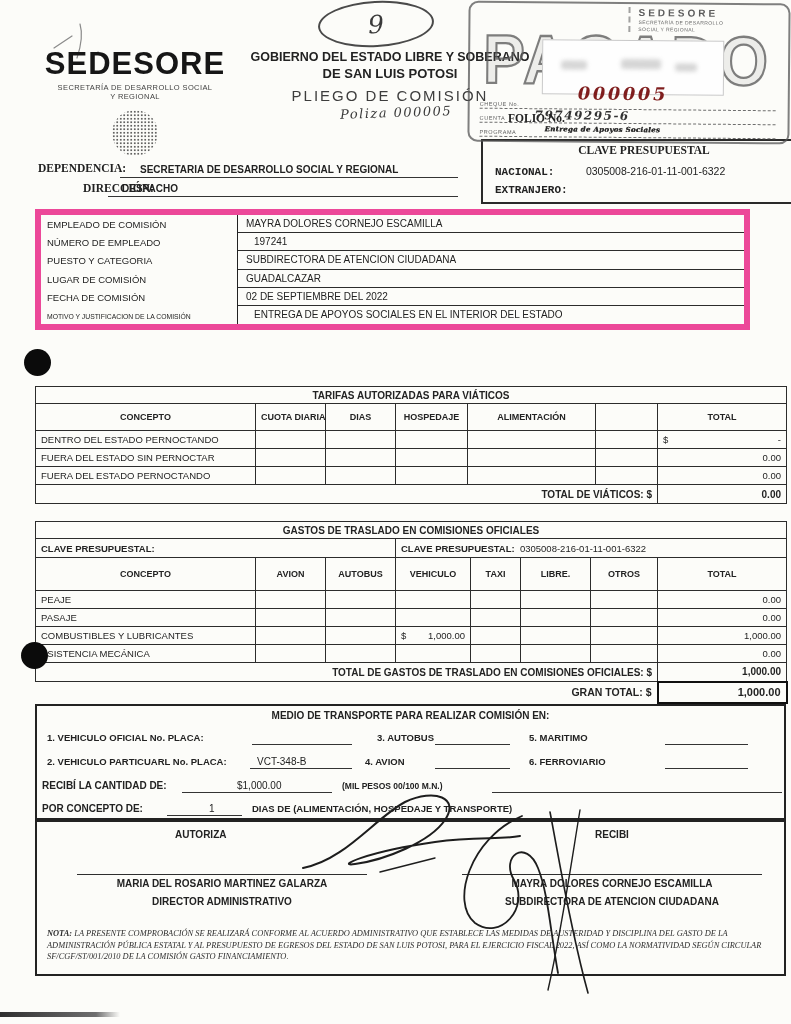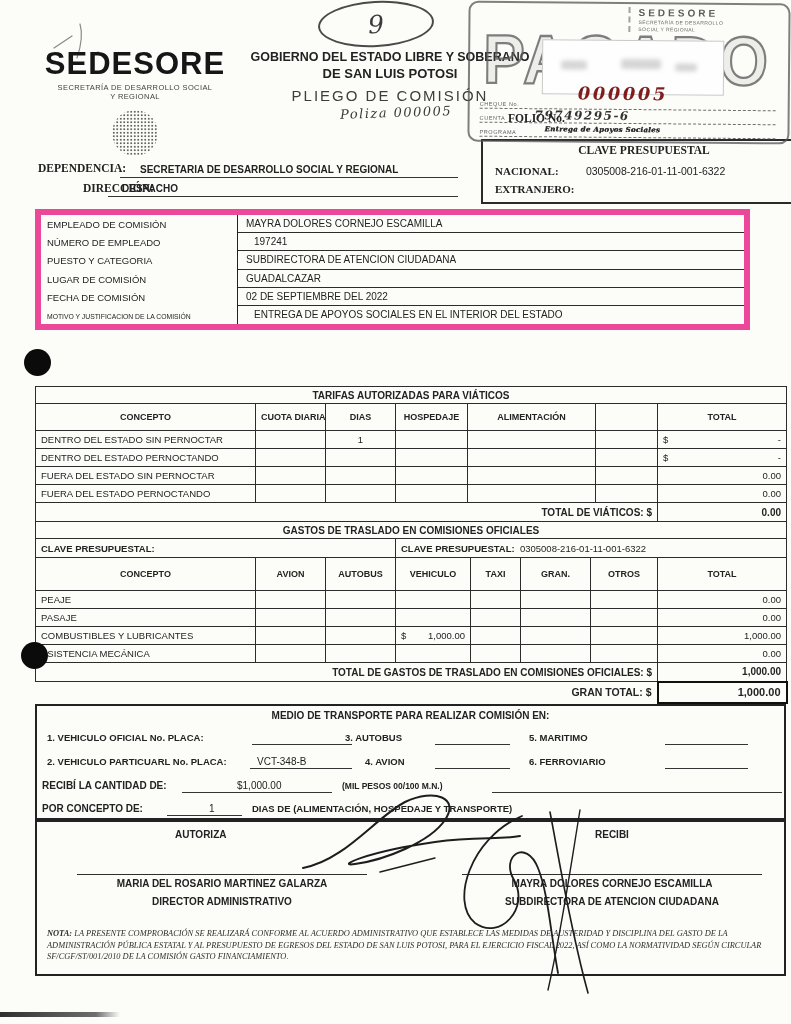--- a/index.html
+++ b/index.html
@@ -46,21 +46,21 @@
   .stamp-line { position:relative; height:13px; border-bottom:1.5px dashed #6e6e6e; letter-spacing:.6px; }
   .stamp-line .lbl { position:absolute; left:0; bottom:1px; }
   .sv-cheque { position:absolute; left:98px; top:-13px; font-size:18px; font-weight:bold; letter-spacing:2.5px; color:#7f1d1d; z-index:2; }
   .sv-cuenta { position:absolute; left:55px; top:-1px; font-size:12px; font-weight:bold; letter-spacing:1.5px; color:#333; }
   .sv-prog   { position:absolute; left:65px; top:1px; font-size:7px; font-weight:bold; letter-spacing:.3px; color:#2d2d2d; text-shadow:.4px 0 0 #2d2d2d; }
 
   
   .clavebox { left:481px; top:139px; width:322px; height:61px; border:2px solid #2a2a2a; }
   .clave-title { text-align:center; font-size:11.5px; margin-top:3px; }
   .clave-row { position:absolute; left:12px; font-size:10.5px; }
-  .clave-row .lab { display:inline-block; width:88px; font-family:Liberation Serif, serif; font-weight:bold; font-size:11px; }
+  .clave-row .lab { display:inline-block; width:88px; font-family:Liberation Mono, monospace; font-weight:bold; font-size:11px; }
 
   
   .dep-label { font-size:11.5px; }
   .dep-value { font-size:10px; font-weight:bold; }
 
   
   .emp { left:35px; top:209px; width:715px; height:121px; border:6px solid #ec4899;
     display:flex; flex-direction:column; box-sizing:border-box; }
   .emp-row { flex:1; display:flex; }
   .emp-label { width:197px; border-right:1.5px solid #222; font-size:9.5px; padding:4px 0 0 6px; box-sizing:border-box; }
@@ -219,34 +219,20 @@
     <tr class="t-head" style="height:27px;">
       <th>CONCEPTO</th>
       <th>CUOTA DIARIA</th>
       <th>DIAS</th>
       <th>HOSPEDAJE</th>
       <th>ALIMENTACIÓN</th>
       <th></th>
       <th>TOTAL</th>
     </tr>
     <tr class="t-row">
-      <td>DENTRO DEL ESTADO SIN PERNOCTAR</td>
-      <td></td>
-      <td style="text-align:center;">1</td>
-      <td></td>
-          <td></td>
-          <td></td>
-      <td>
-            <span class="money">
-              <span>$</span>
-              <span>-</span>
-            </span>
-          </td>
-    </tr>
-    <tr class="t-row">
       <td>DENTRO DEL ESTADO PERNOCTANDO</td>
       <td></td>
           <td></td>
           <td></td>
           <td></td>
           <td></td>
       <td>
             <span class="money">
               <span>$</span>
               <span>-</span>
@@ -296,21 +282,21 @@
     <tr style="height:19px;">
       <td colspan="3" class="clave-cell-label">CLAVE PRESUPUESTAL:</td>
       <td colspan="5"><span class="clave-cell-label">CLAVE PRESUPUESTAL:</span>&nbsp;&nbsp;<span>0305008-216-01-11-001-6322</span></td>
     </tr>
     <tr class="t-head" style="height:33px;">
       <th>CONCEPTO</th>
       <th>AVION</th>
       <th>AUTOBUS</th>
       <th>VEHICULO</th>
       <th>TAXI</th>
-      <th>GRAN.</th>
+      <th>LIBRE.</th>
       <th>OTROS</th>
       <th>TOTAL</th>
     </tr>
     <tr class="t-row">
       <td>PEAJE</td>
       <td></td>
           <td></td>
           <td></td>
           <td></td>
           <td></td>
@@ -360,21 +346,21 @@
       <td class="lab-right" colspan="7" style="border-left:none;border-bottom:none;font-size:10.5px;">GRAN TOTAL: $</td>
       <td class="num heavy">1,000.00</td>
     </tr>
   </tbody>
     </table>
 
   <div class="abs trans">
     <div class="title">MEDIO DE TRANSPORTE PARA REALIZAR COMISIÓN EN:</div>
     <div class="t-item" style="left:10px;top:26px;">1. VEHICULO OFICIAL No. PLACA:</div>
     <div class="uline" style="left:215px;top:24px;width:100px;height:14px;"></div>
-    <div class="t-item" style="left:308px;top:26px;">3. AUTOBUS</div>
+    <div class="t-item" style="left:340px;top:26px;">3. AUTOBUS</div>
     <div class="uline" style="left:398px;top:24px;width:75px;height:14px;"></div>
     <div class="t-item" style="left:492px;top:26px;">5. MARITIMO</div>
     <div class="uline" style="left:628px;top:24px;width:83px;height:14px;"></div>
 
     <div class="t-item" style="left:10px;top:50px;">2. VEHICULO PARTICUARL No. PLACA:</div>
     <div class="t-val" style="left:220px;top:50px;">VCT-348-B</div>
     <div class="uline" style="left:213px;top:48px;width:102px;height:14px;"></div>
     <div class="t-item" style="left:328px;top:50px;">4. AVION</div>
     <div class="uline" style="left:398px;top:48px;width:75px;height:14px;"></div>
     <div class="t-item" style="left:492px;top:50px;">6. FERROVIARIO</div>

